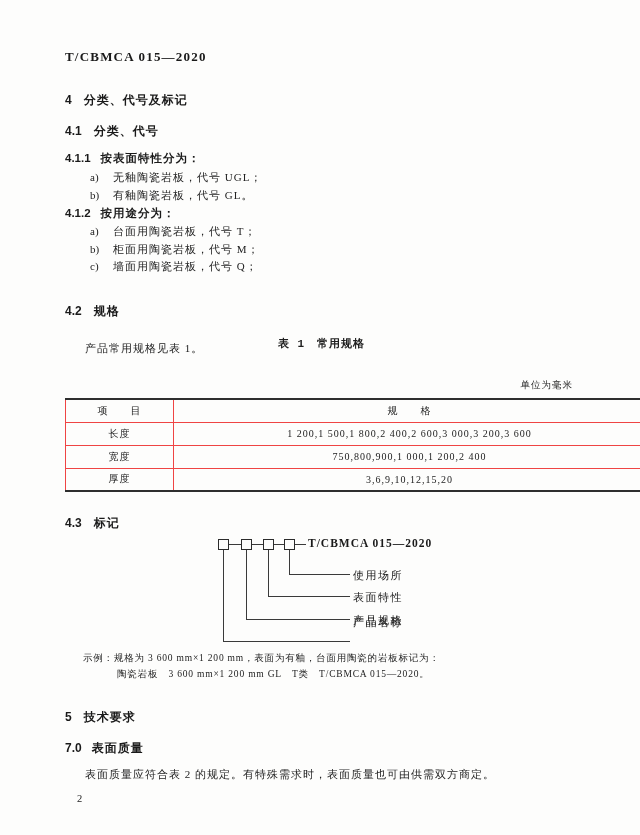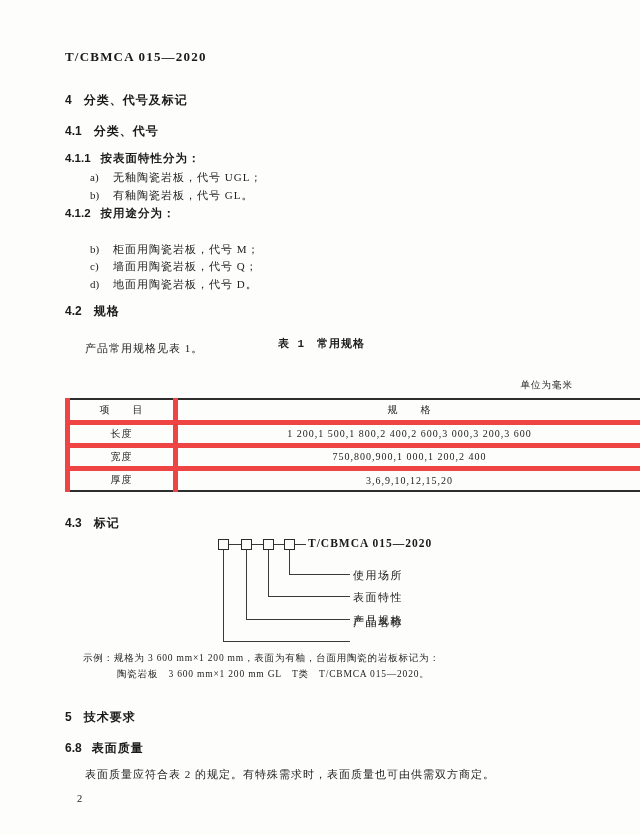--- a/index.html
+++ b/index.html
@@ -29,21 +29,21 @@
   .caption { font-family: "Liberation Sans", sans-serif; font-weight: bold; font-size: 11px; letter-spacing: 1px; text-align: center; }
   .unit-note { font-size: 9.5px; letter-spacing: 1px; text-align: right; }
   table.spec {
     border-collapse: collapse;
     width: 581px;
     table-layout: fixed;
     font-size: 10px;
     border-radius: 32px;
   }
   table.spec td, table.spec th {
-    border: 5px solid #ef4444;
+    border: 1px solid #ef4444;
     text-align: center;
     vertical-align: middle;
     height: 23px;
     font-weight: normal;
     letter-spacing: 1px;
     color: #222;
     padding: 0 4px;
   }
   table.spec { border-top: 2px solid #2e2e2e; border-bottom: 2px solid #2e2e2e; }
   table.spec tr:first-child td { border-top: 2px solid #2e2e2e; }
@@ -87,28 +87,28 @@
   <div class="abs list-item" style="left:90px; top:170px;">
     <span class="list-marker">a)</span><span>无釉陶瓷岩板，代号 UGL；</span>
   </div>
   <div class="abs list-item" style="left:90px; top:188px;">
     <span class="list-marker">b)</span><span>有釉陶瓷岩板，代号 GL。</span>
   </div>
 
   <div class="abs h-main" style="left:65px; top:206px; font-size:11.5px;">
     <span class="h-num" style="margin-right:10px;">4.1.2</span><span>按用途分为：</span>
   </div>
+  <div class="abs list-item" style="left:90px; top:224px;">
+    <span class="list-marker">a)</span><span>台面用陶瓷岩板，代号 T；</span>
+  </div>
   <div class="abs list-item" style="left:90px; top:242px;">
     <span class="list-marker">b)</span><span>柜面用陶瓷岩板，代号 M；</span>
   </div>
   <div class="abs list-item" style="left:90px; top:259px;">
     <span class="list-marker">c)</span><span>墙面用陶瓷岩板，代号 Q；</span>
-  </div>
-  <div class="abs list-item" style="left:90px; top:277px;">
-    <span class="list-marker">d)</span><span>地面用陶瓷岩板，代号 D。</span>
   </div>
 
   <div class="abs h-main" style="left:65px; top:303px;">
     <span class="h-num">4.2</span><span>规格</span>
   </div>
   <div class="abs body-text" style="left:85px; top:330px;margin-top:11px;">产品常用规格见表 1。</div>
 
   <div class="abs caption" style="left:65px; top:336px; width:513px;font-family:Liberation Mono, monospace;">表 1　常用规格</div>
   <div class="abs unit-note" style="left:65px; top:379px; width:508px;">单位为毫米</div>
 
@@ -174,19 +174,19 @@
   </div>
 
   <div class="abs example" style="left:83px; top:652px;">示例：规格为 3 600 mm×1 200 mm，表面为有釉，台面用陶瓷的岩板标记为：</div>
   <div class="abs example" style="left:117px; top:668px;">陶瓷岩板　3 600 mm×1 200 mm GL　T类　T/CBMCA 015—2020。</div>
 
   <div class="abs h-main" style="left:65px; top:709px;">
     <span class="h-num">5</span><span>技术要求</span>
   </div>
 
   <div class="abs h-main" style="left:65px; top:740px;">
-    <span class="h-num" style="margin-right:10px;">6.8</span><span>表面质量</span>
+    <span class="h-num" style="margin-right:10px;">7.0</span><span>表面质量</span>
   </div>
   <div class="abs body-text" style="left:85px; top:767px; width:500px;">表面质量应符合表 2 的规定。有特殊需求时，表面质量也可由供需双方商定。</div>
 
   <div class="abs page-num" style="left:77px; top:793px;">2</div>
 
 </div>
 
 </body></html>

